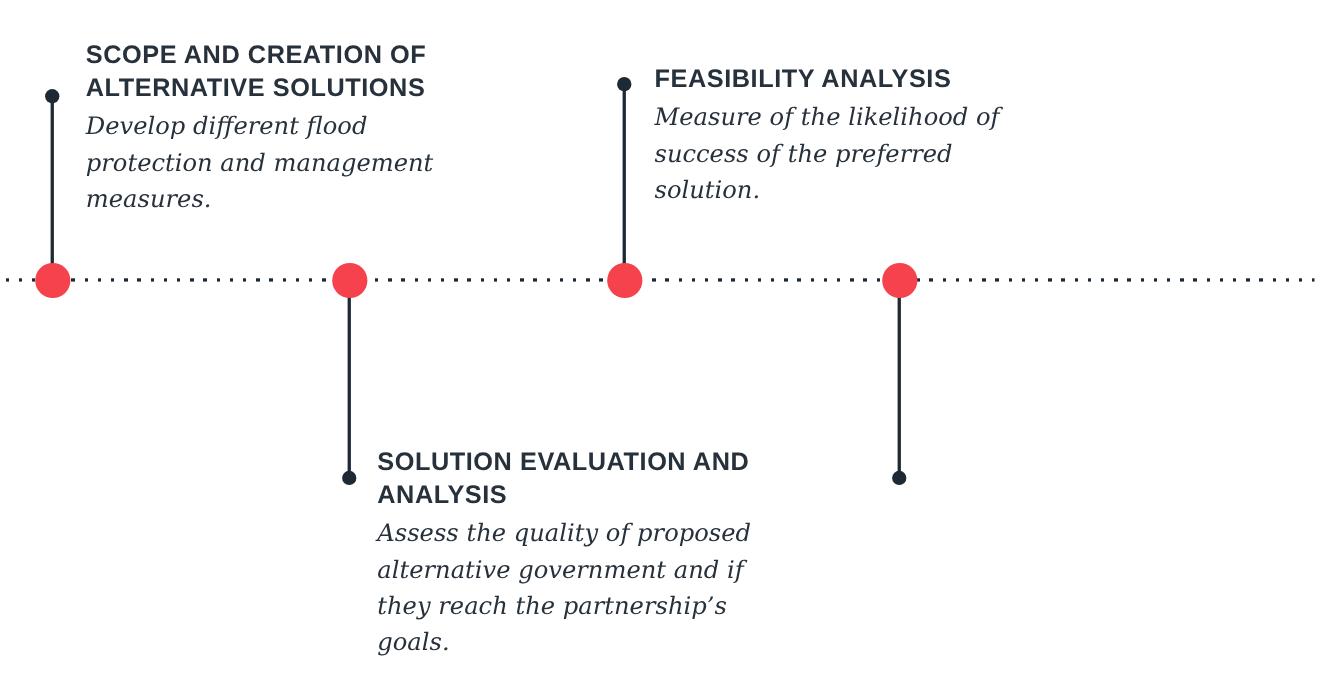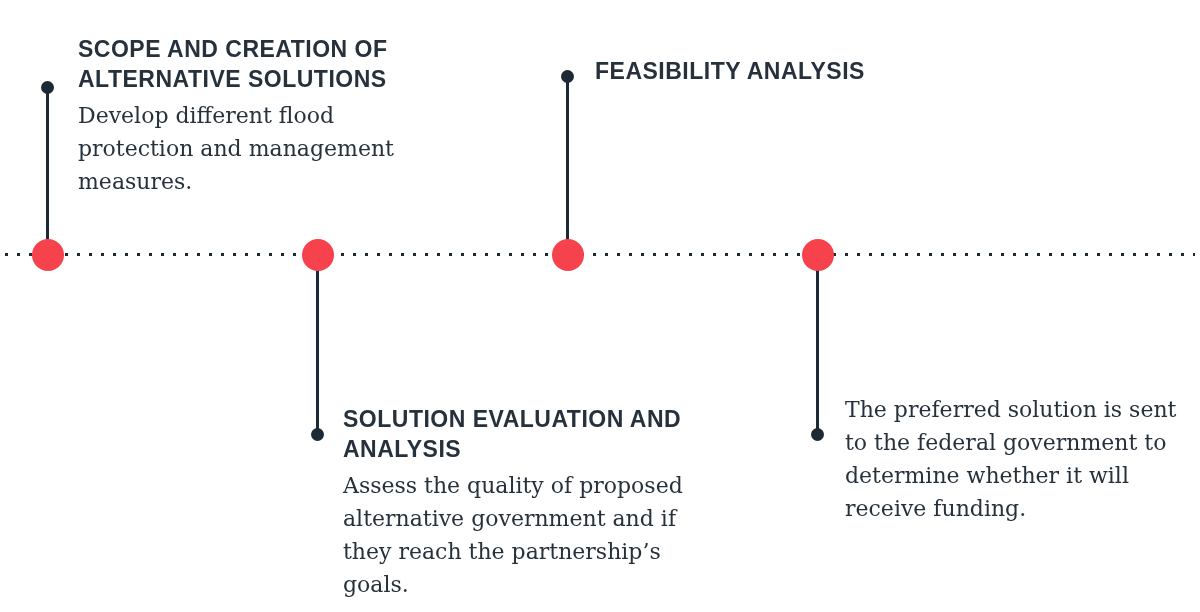--- a/index.html
+++ b/index.html
@@ -60,20 +60,21 @@
     margin: 0;
     font-weight: bold;
     font-size: 23px;
     line-height: 30px;
     letter-spacing: 0.5px;
     color: var(--text);
   }
   .desc {
     margin: 5px 0 0 0;
     font-family: "DejaVu Serif", "Liberation Serif", serif;
+    font-style: italic;
     font-size: 22px;
     line-height: 33px;
     color: var(--text);
   }
 
   
   .m1 .node    { left: 32px;  top: 239px; }
   .m1 .stem    { left: 46px;  top: 88px;  height: 155px; }
   .m1 .tick    { left: 41px;  top: 81px; }
   .m1 .content { left: 78px;  top: 34px;  width: 360px; }
@@ -122,25 +123,25 @@
       <p class="desc">Assess the quality of proposed alternative government and if they reach the partnership’s goals.</p>
     </div>
   </div>
 
   <div class="milestone m3">
     <div class="stem"></div>
     <div class="tick"></div>
     <div class="node"></div>
     <div class="content">
       <h3 class="title">FEASIBILITY ANALYSIS</h3>
+      <p class="desc">Measure of the likelihood of success of the preferred solution.</p>
     </div>
   </div>
 
   <div class="milestone m4">
     <div class="stem"></div>
     <div class="tick"></div>
     <div class="node"></div>
     <div class="content">
-      <p class="desc">The preferred solution is sent to the federal government to determine whether it will receive funding.</p>
     </div>
   </div>
 
 </div>
 
 </body></html>

